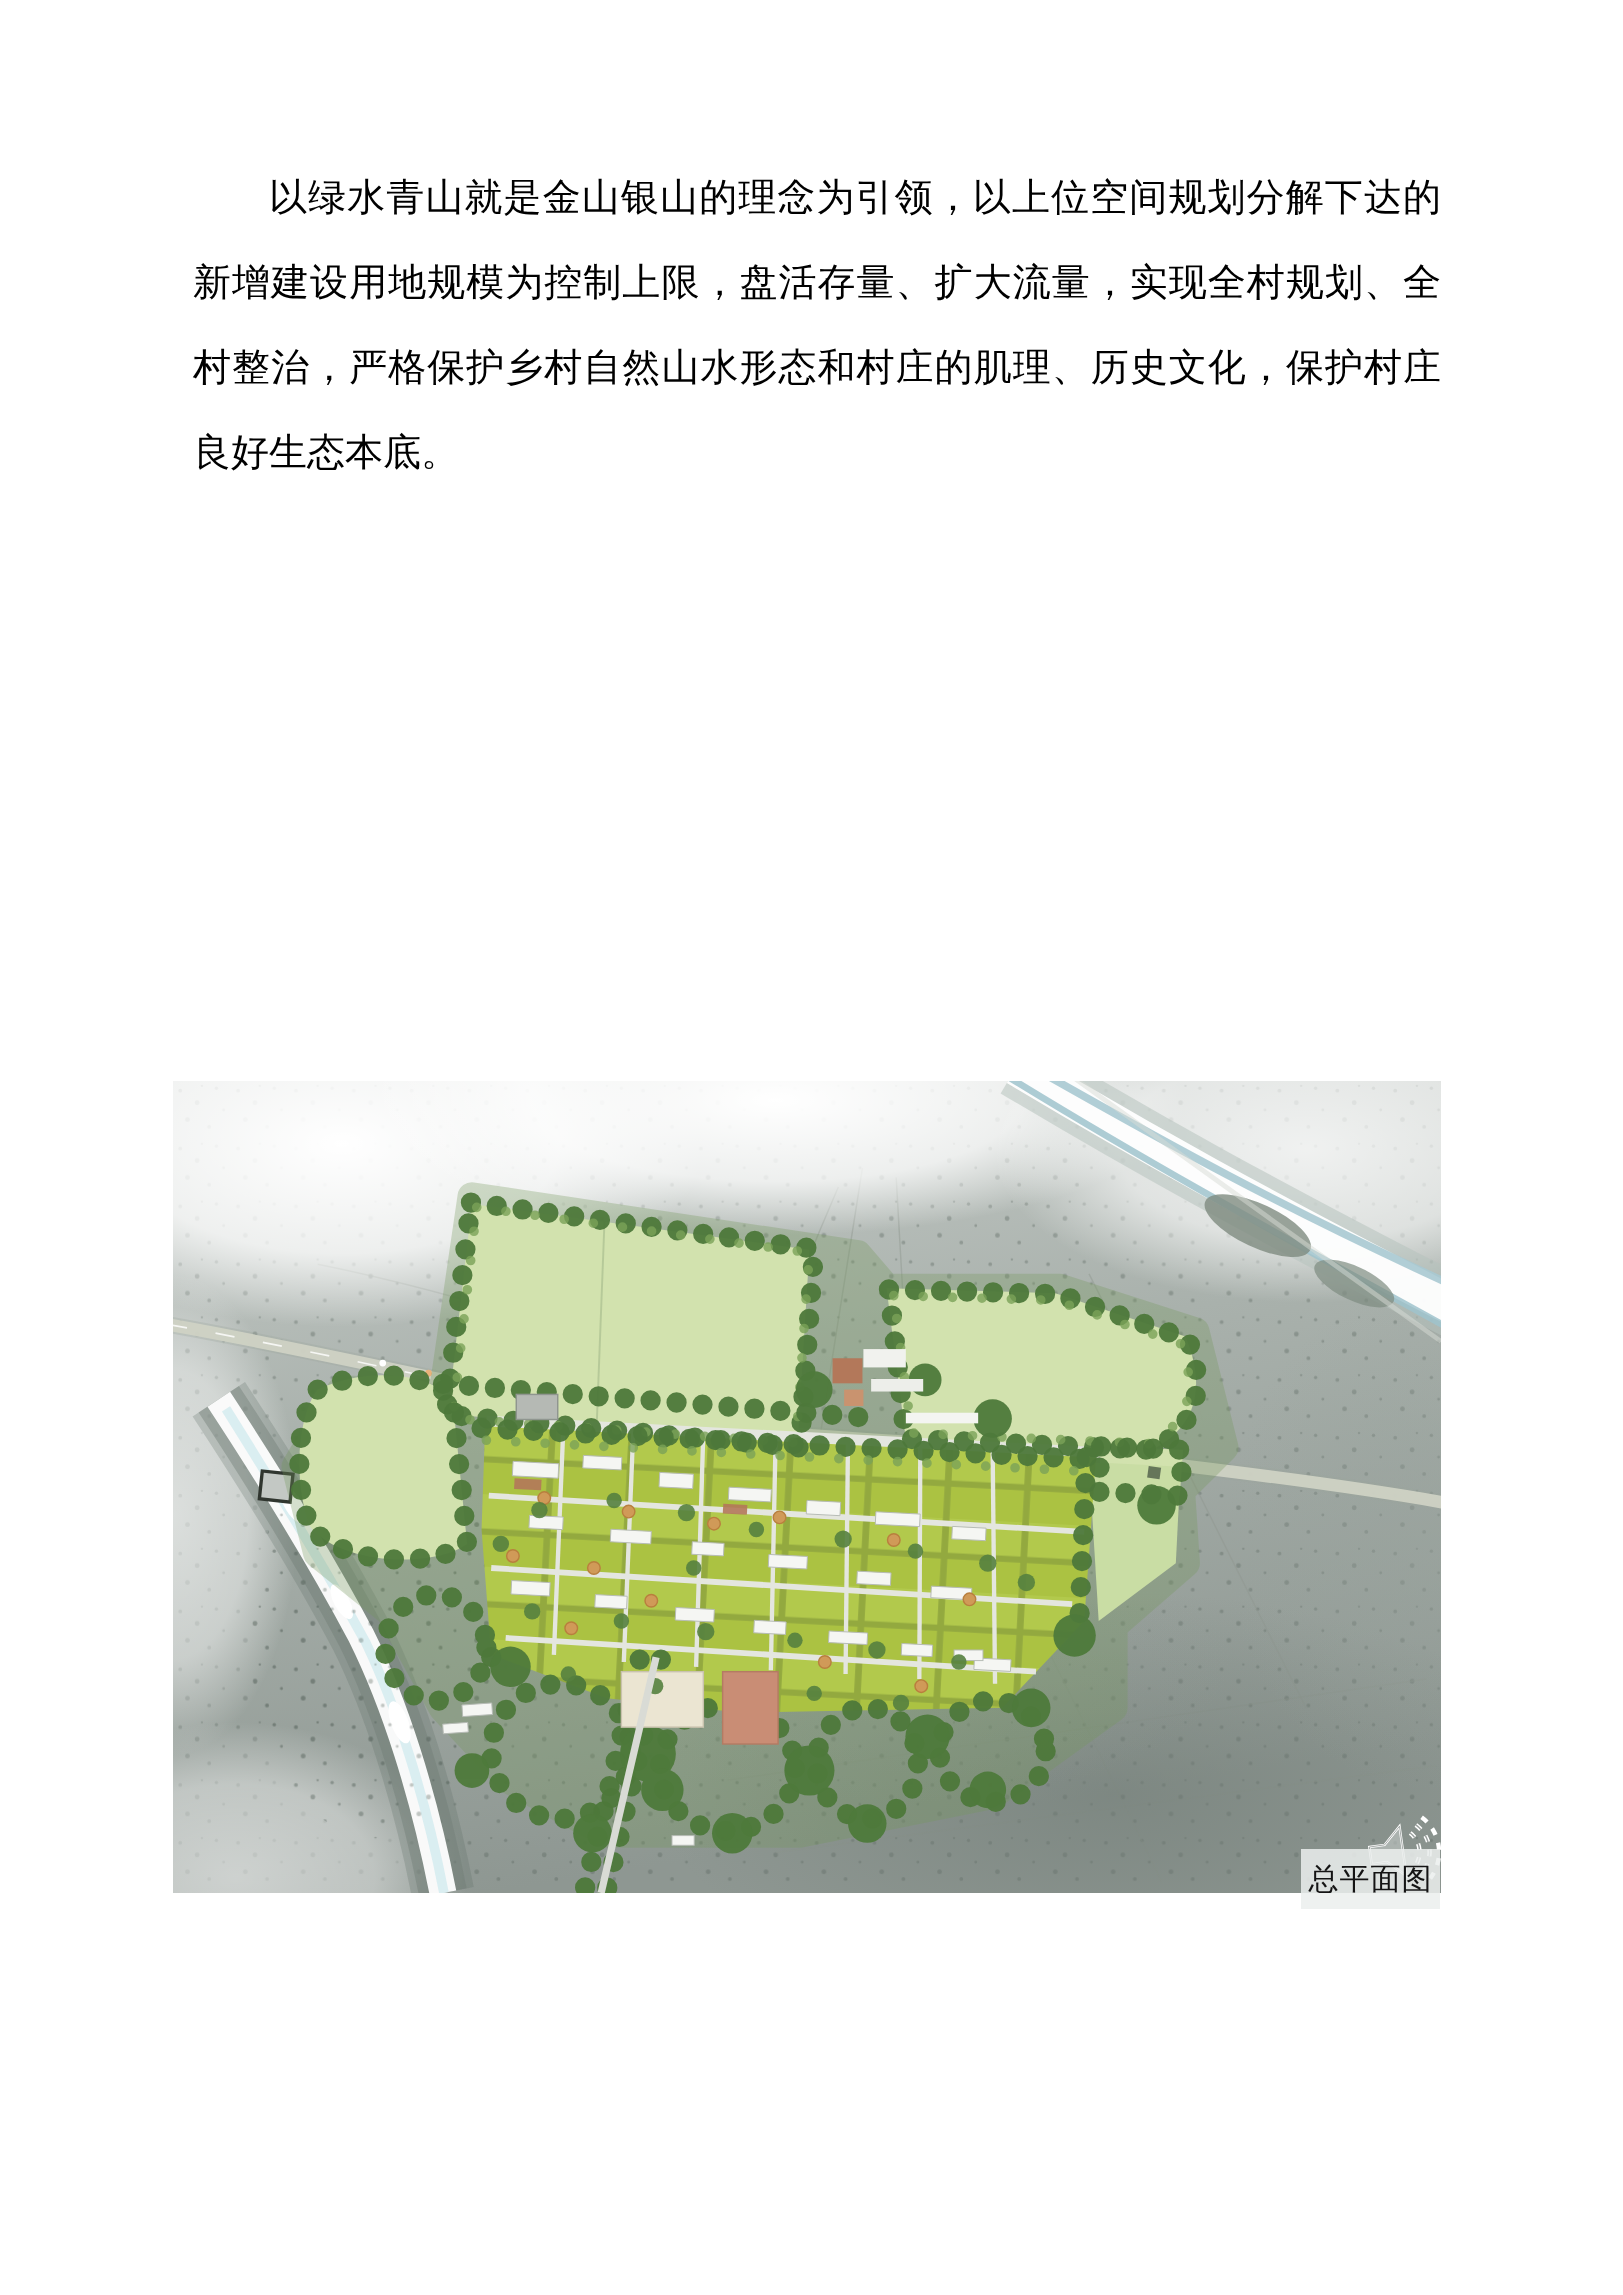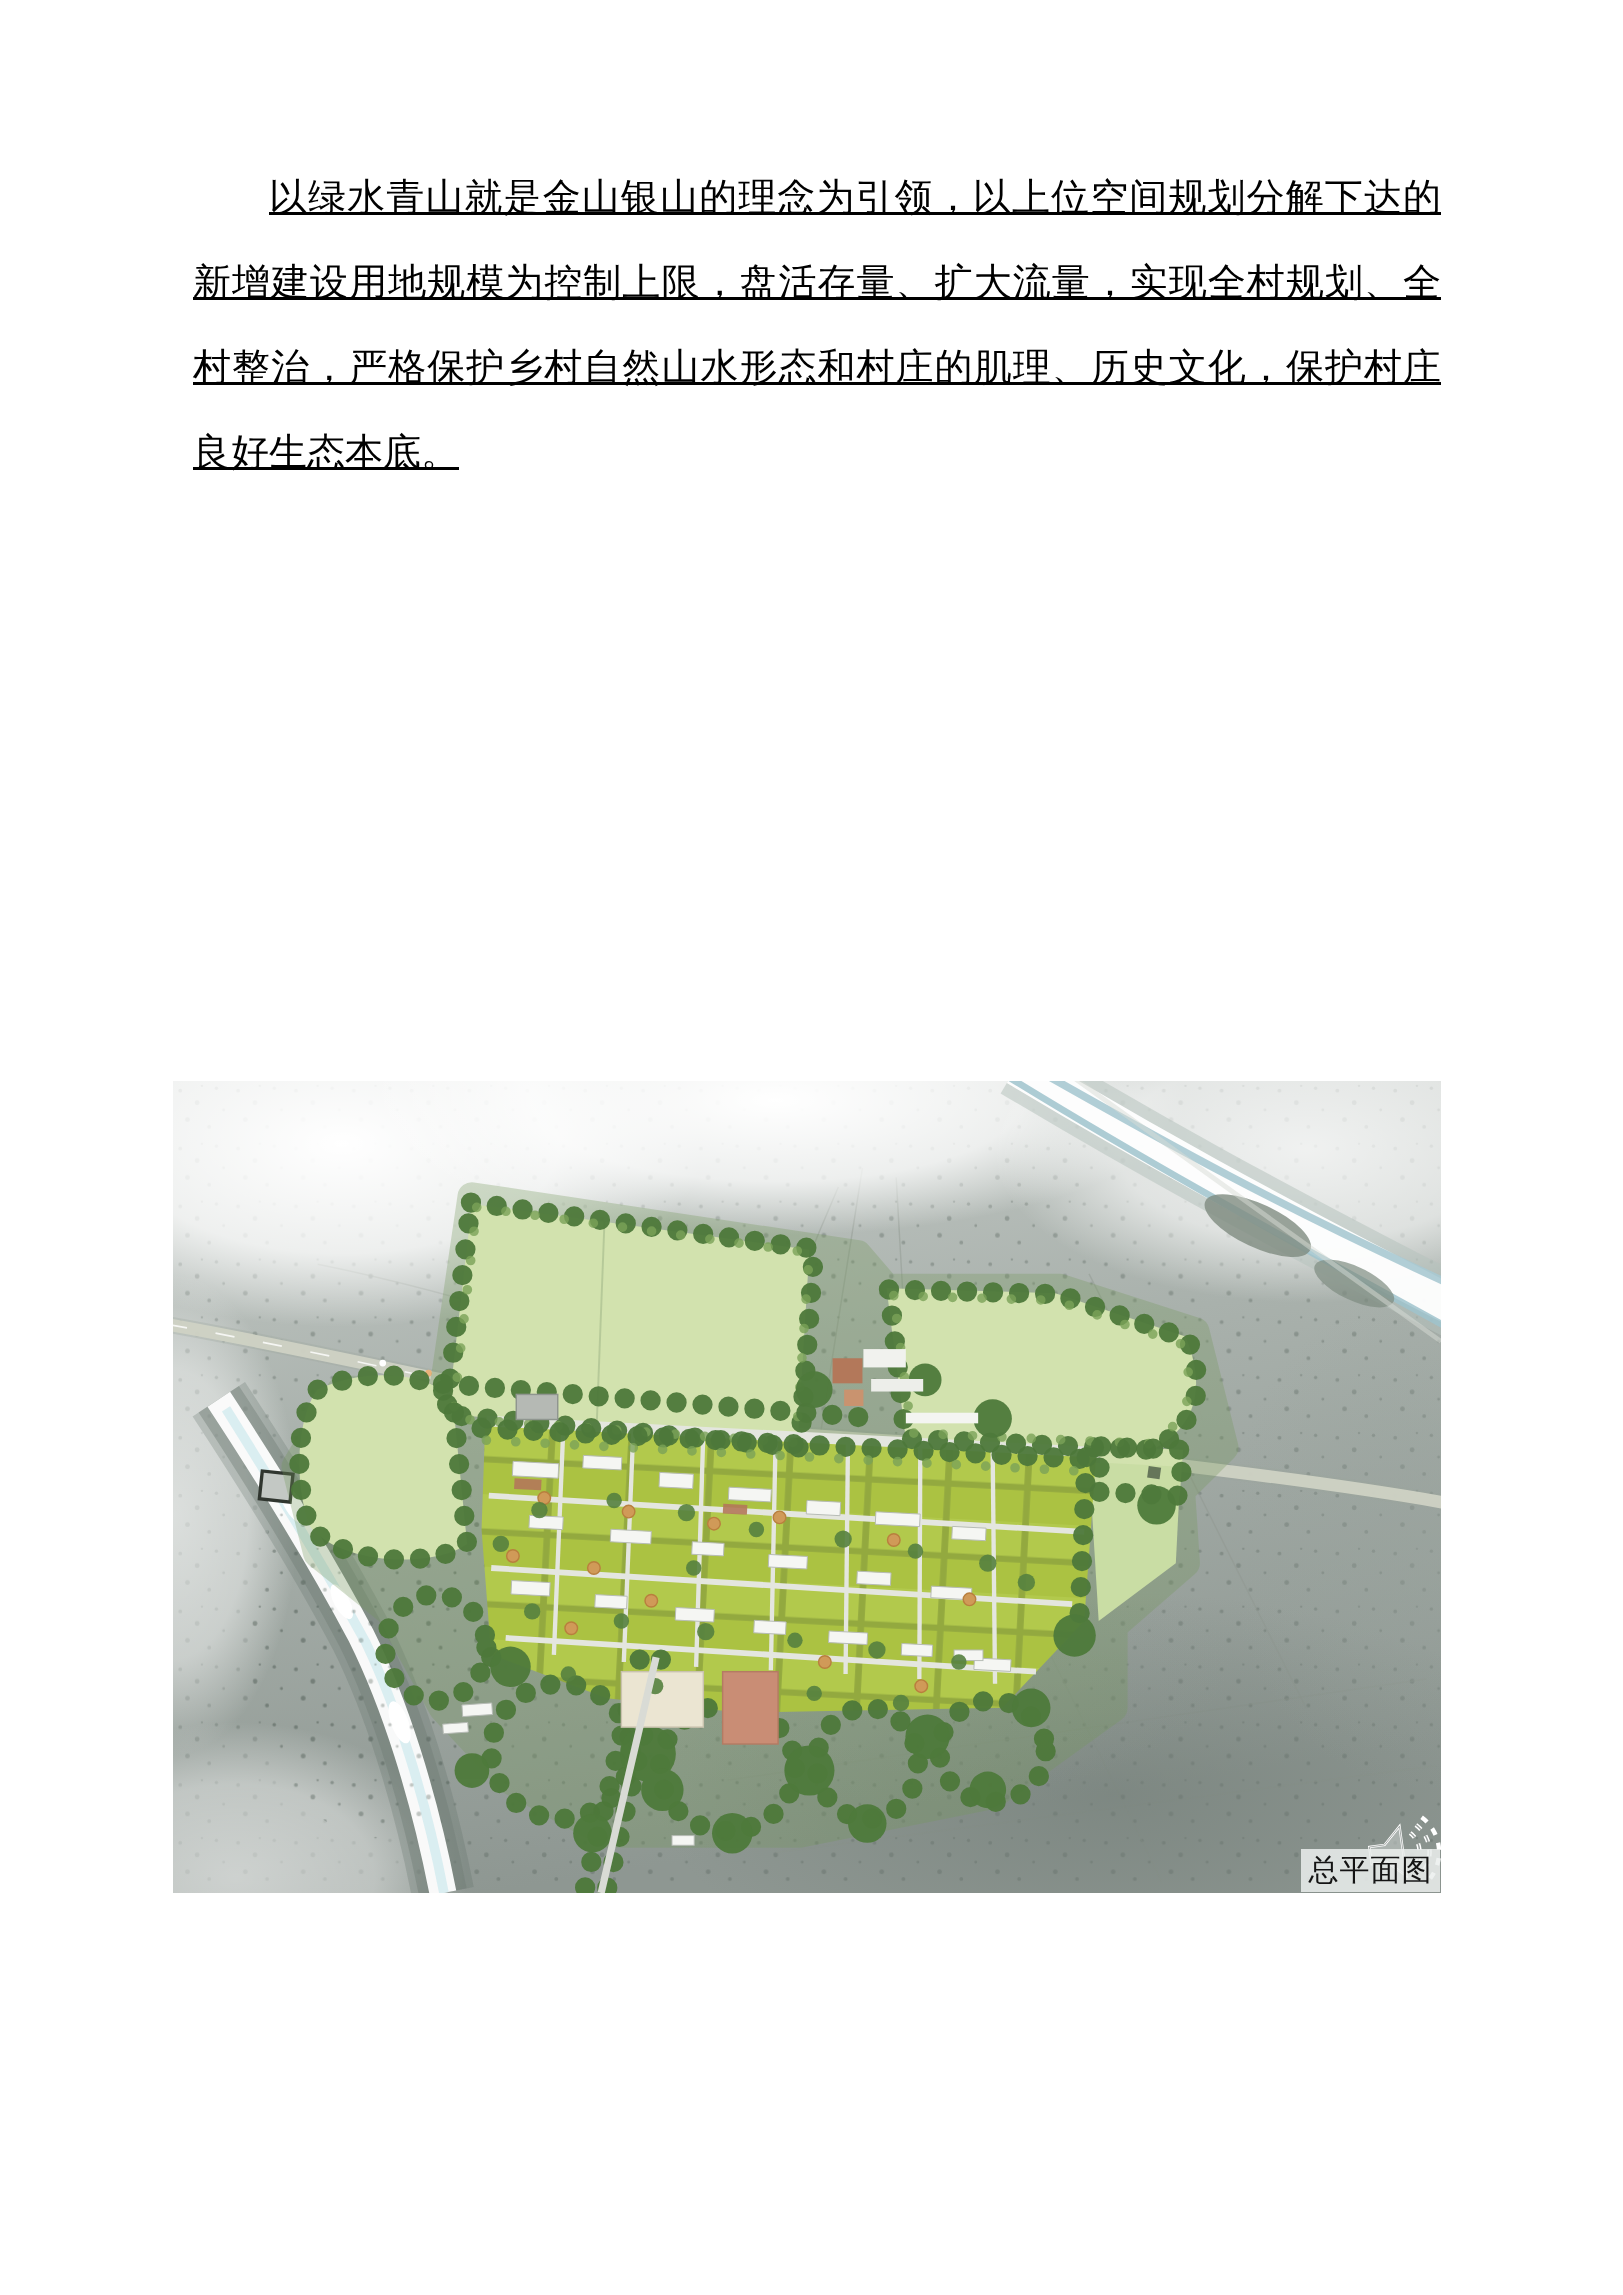--- a/index.html
+++ b/index.html
@@ -3,37 +3,37 @@
 <meta charset="utf-8">
 <style>
   html,body{margin:0;padding:0;}
   body{
     width:1623px;height:2295px;position:relative;background:#ffffff;overflow:hidden;
     font-family:"Liberation Serif","DejaVu Serif",serif;color:#000;
   }
   .doc{
     position:absolute;left:193px;top:155px;width:1248px;
     font-size:38px;line-height:85px;text-align:justify;text-justify:inter-ideograph;
-    word-break:break-all;overflow-wrap:anywhere;text-decoration:underline;
+    word-break:break-all;overflow-wrap:anywhere;
   }
   .doc p{margin:0;text-indent:2em;}
   .doc h3{
     margin:0;font-size:39px;line-height:85px;font-weight:700;text-indent:2em;
     font-family:"Liberation Serif","DejaVu Serif",serif;
   }
   .doc h2{
     margin:0;font-size:40px;line-height:85px;font-weight:700;text-indent:2em;
     font-family:"Liberation Sans","DejaVu Sans",sans-serif;
   }
   .figure{
     position:absolute;left:173px;top:1081px;width:1268px;height:812px;
   }
   .figure svg.scene{position:absolute;left:0;top:0;width:100%;height:100%;display:block;}
   .caption-strip{
-    position:absolute;left:1128px;top:768px;width:139px;height:43px;
+    position:absolute;left:1128px;top:768px;width:139px;height:60px;
     background:rgba(235,238,237,0.85);
     display:flex;align-items:center;justify-content:center;
     font-family:"Liberation Sans","DejaVu Sans",sans-serif;
     font-size:30px;font-weight:500;color:#141414;letter-spacing:1px;
   }
   .speaker{position:absolute;left:1183px;top:732px;width:87px;height:82px;}
   
   .tl{stroke:#4d783a;stroke-width:42;fill:none;stroke-dasharray:0 54;stroke-linecap:round;opacity:.95;}
   .tl2{stroke:#7ba257;stroke-width:20;fill:none;stroke-dasharray:0 61;stroke-linecap:round;opacity:.8;}
   .field{fill:#d2e2ae;}

